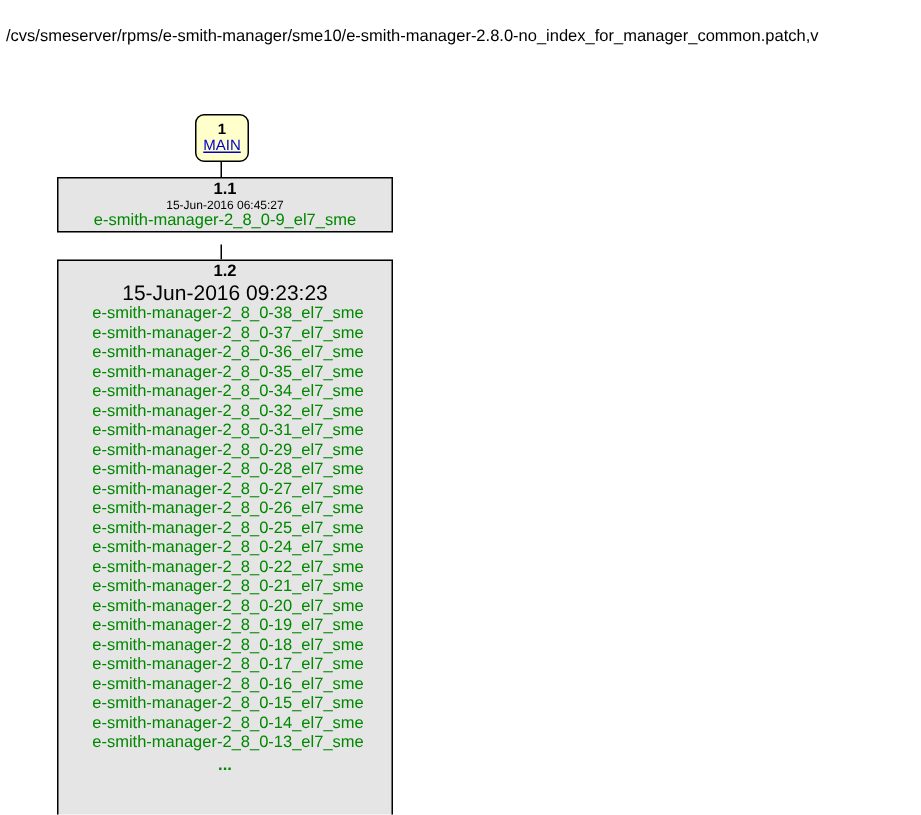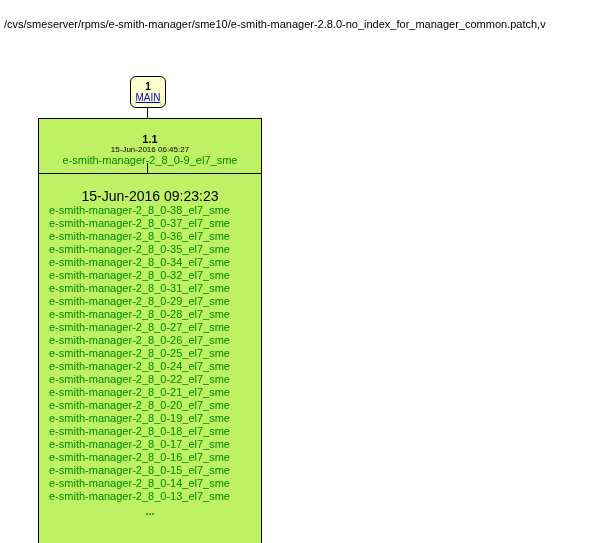--- a/index.html
+++ b/index.html
@@ -53,23 +53,23 @@
       position: absolute;
       left: 147px;
       top: 60px;
       width: 1px;
       height: 10px;
       background: #000;
     }
     .node-box {
       position: absolute;
       border: 1px solid #000;
-      background: #bef264;
+      background: #e5e5e5;
       text-align: center;
-      padding: 14px 6px;
+      padding: 1px 6px;
       font-size: 11px;
     }
     .node-1 {
       left: 38px;
       top: 70px;
       width: 210px;
     }
     .node-1 .rev {
       font-weight: bold;
       color: #000;
@@ -109,20 +109,21 @@
     }
     .tag-list {
       text-align: left;
       padding-left: 4px;
       font-size: 11px;
       line-height: 13px;
       color: #008800;
     }
     .tag-list div {
       white-space: nowrap;
+      text-align: center;
     }
     .ellipsis {
       text-align: center;
       color: #008800;
       font-size: 11px;
       font-weight: bold;
       margin-top: 2px;
     }
   </style>
 </head>
@@ -143,20 +144,21 @@
 
   <div class="node-box node-1">
     <div class="rev">1.1</div>
     <div class="date">15-Jun-2016 06:45:27</div>
     <div class="tag">e-smith-manager-2_8_0-9_el7_sme</div>
   </div>
 
   <div class="connector2"></div>
 
   <div class="node-box node-2">
+    <div class="rev">1.2</div>
     <div class="date">15-Jun-2016 09:23:23</div>
     <div class="tag-list" id="tag-list-2">
         <div>e-smith-manager-2_8_0-38_el7_sme</div>
         <div>e-smith-manager-2_8_0-37_el7_sme</div>
         <div>e-smith-manager-2_8_0-36_el7_sme</div>
         <div>e-smith-manager-2_8_0-35_el7_sme</div>
         <div>e-smith-manager-2_8_0-34_el7_sme</div>
         <div>e-smith-manager-2_8_0-32_el7_sme</div>
         <div>e-smith-manager-2_8_0-31_el7_sme</div>
         <div>e-smith-manager-2_8_0-29_el7_sme</div>

